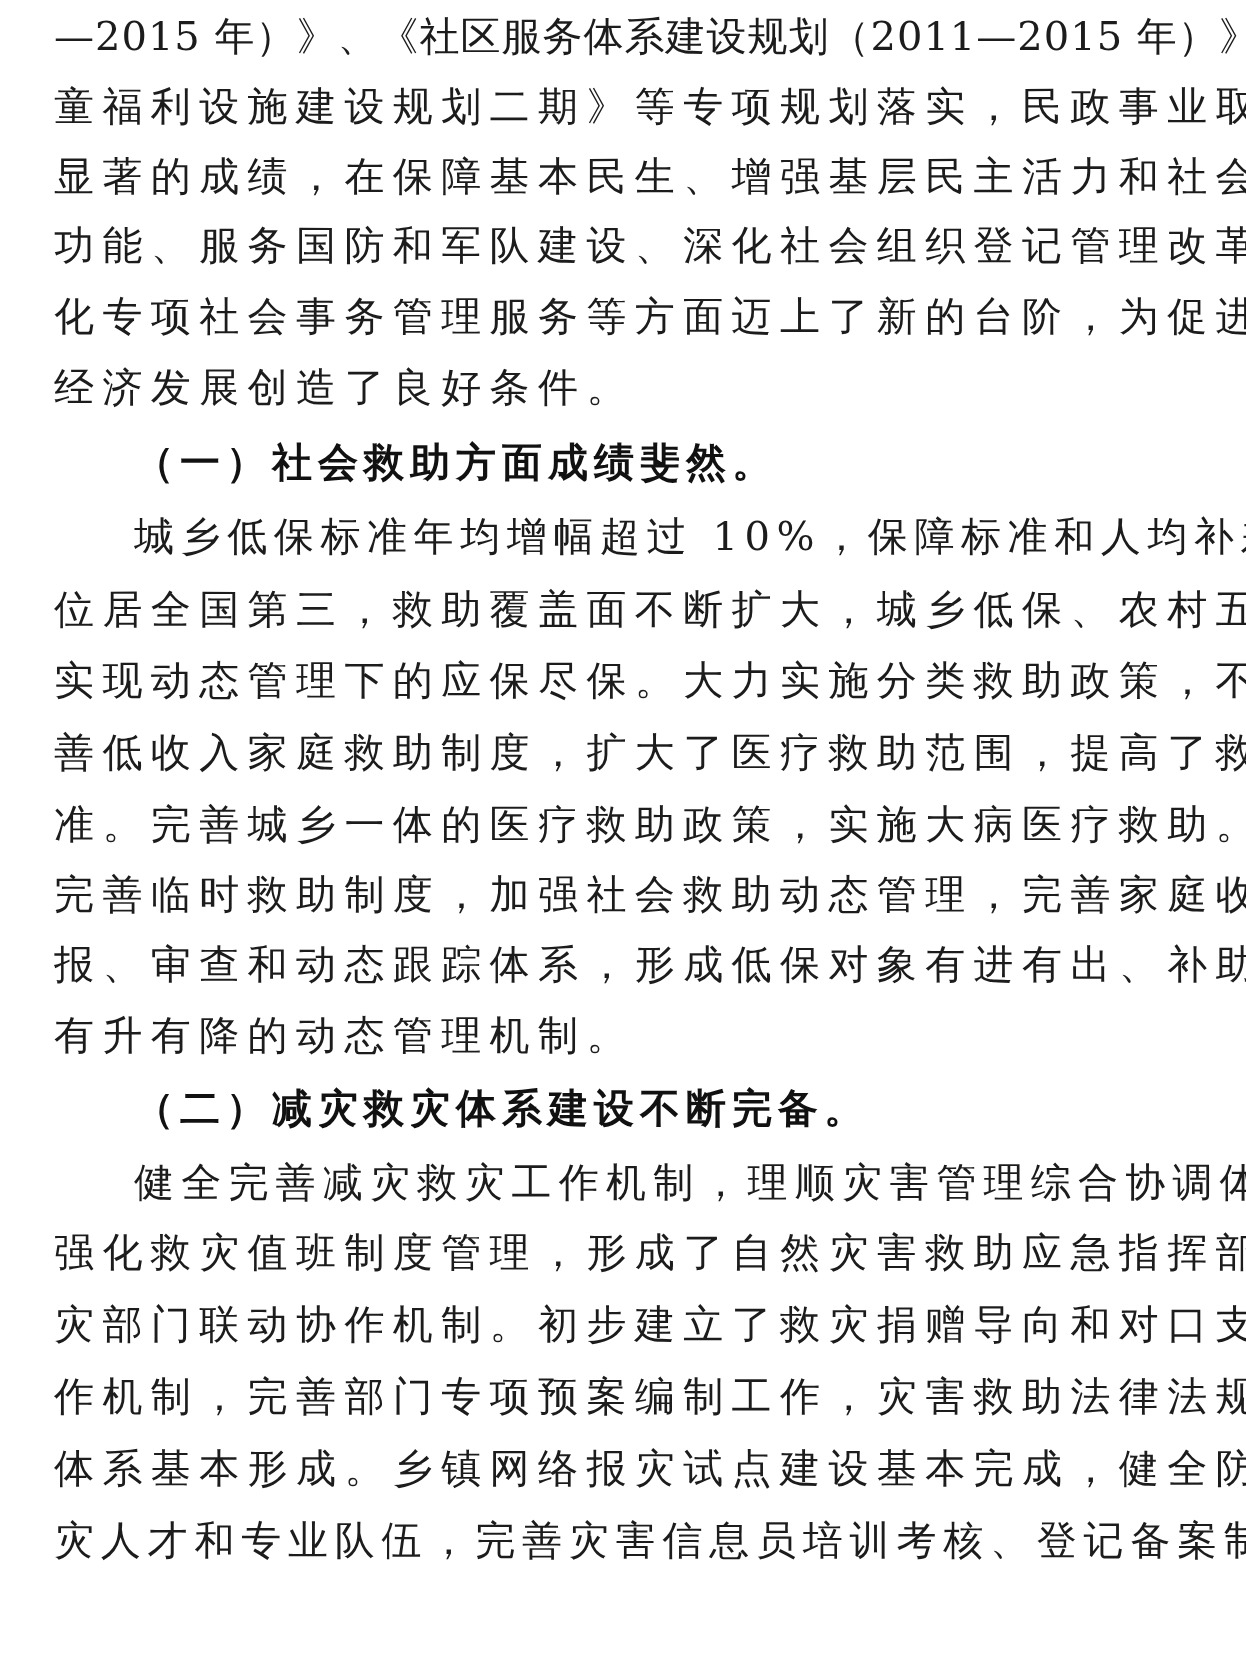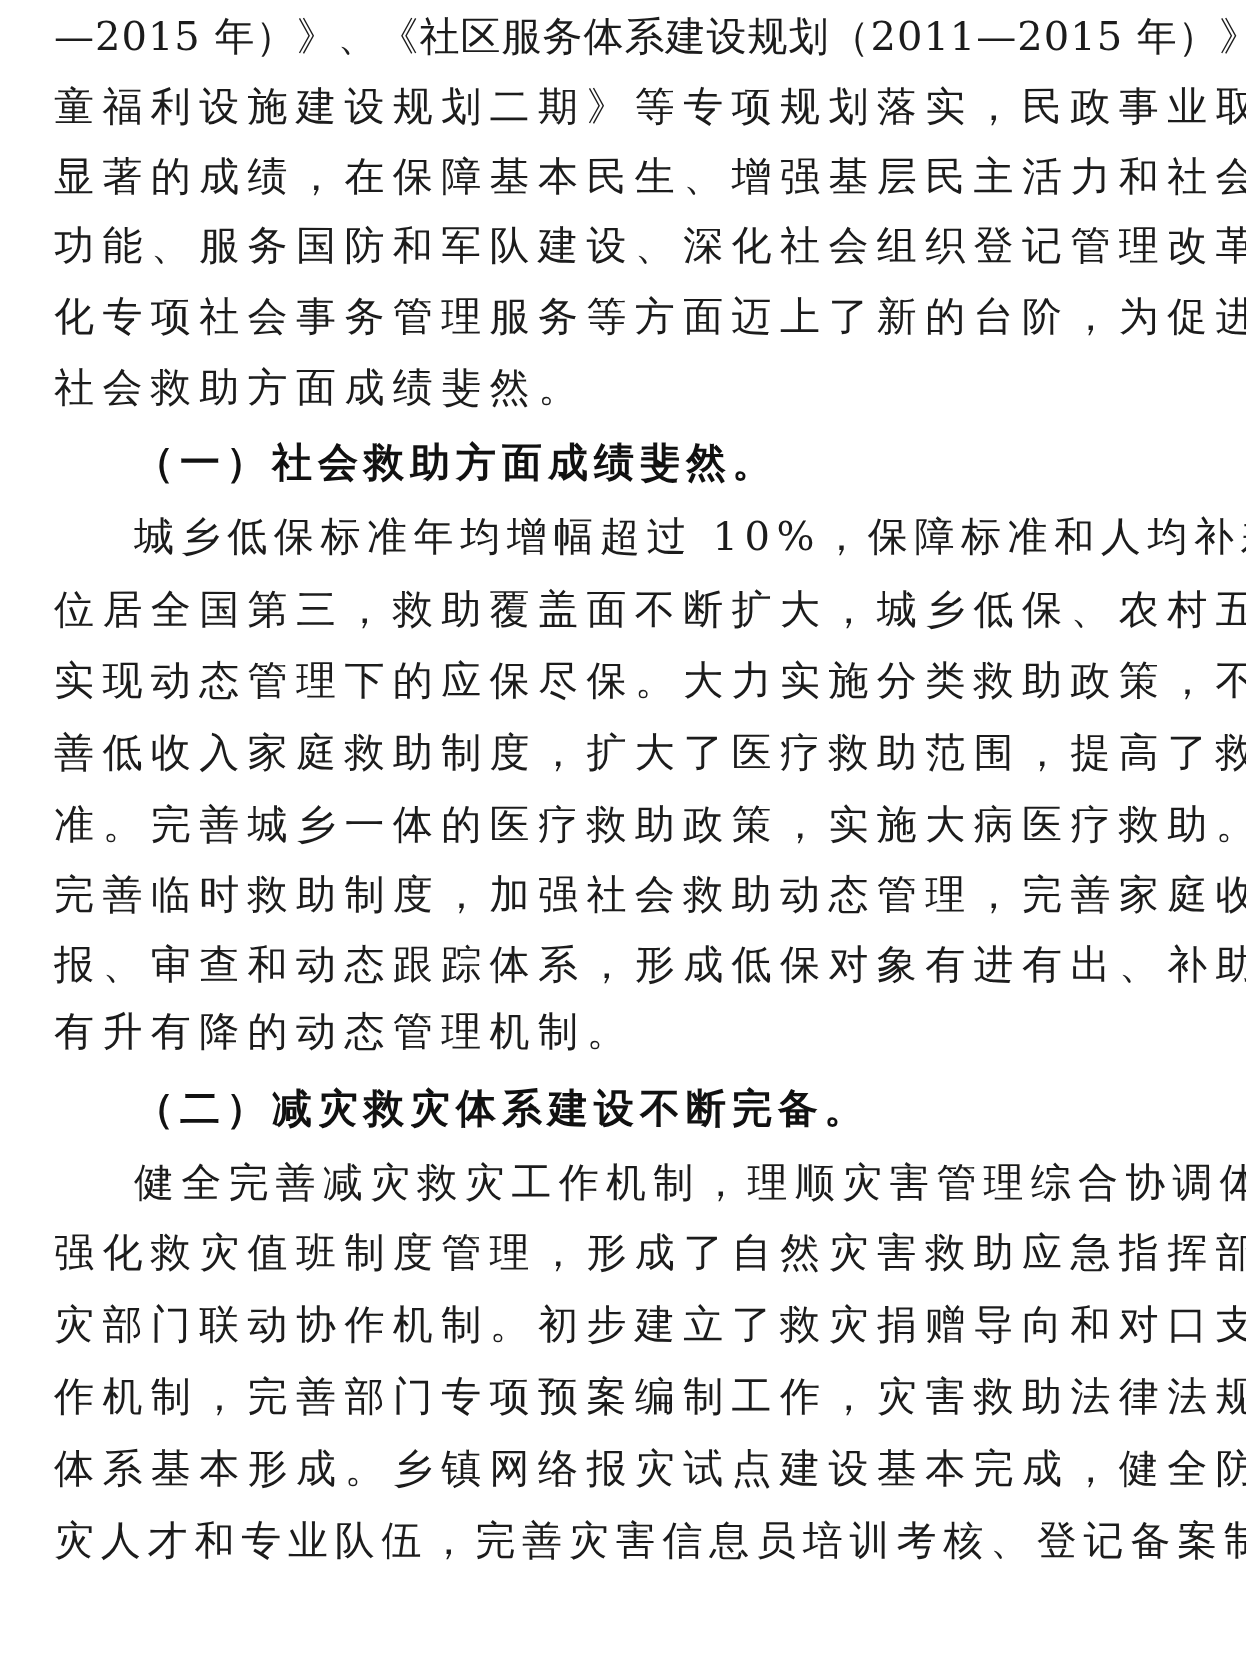--- a/index.html
+++ b/index.html
@@ -48,31 +48,31 @@
 </head>
 <body>
 
 <div class="page">
 
   <div class="line" style="top:6px; letter-spacing:1px;">—2015 年）》、《社区服务体系建设规划（2011—2015 年）》和《儿</div>
   <div class="line" style="top:76px;">童福利设施建设规划二期》等专项规划落实，民政事业取得了</div>
   <div class="line" style="top:146px;">显著的成绩，在保障基本民生、增强基层民主活力和社会自治</div>
   <div class="line" style="top:215px;">功能、服务国防和军队建设、深化社会组织登记管理改革、优</div>
   <div class="line" style="top:286px;">化专项社会事务管理服务等方面迈上了新的台阶，为促进社会</div>
-  <div class="line" style="top:357px;">社会救助方面成绩斐然。</div>
+  <div class="line" style="top:357px;">经济发展创造了良好条件。</div>
 
   <div class="line heading" style="top:432px;">（一）社会救助方面成绩斐然。</div>
   <div class="line indent" style="top:506px; letter-spacing:6.6px;">城乡低保标准年均增幅超过 10%，保障标准和人均补差额</div>
   <div class="line" style="top:579px;">位居全国第三，救助覆盖面不断扩大，城乡低保、农村五保已</div>
   <div class="line" style="top:650px;">实现动态管理下的应保尽保。大力实施分类救助政策，不断完</div>
   <div class="line" style="top:722px;">善低收入家庭救助制度，扩大了医疗救助范围，提高了救助标</div>
   <div class="line" style="top:794px;">准。完善城乡一体的医疗救助政策，实施大病医疗救助。健全</div>
   <div class="line" style="top:864px;">完善临时救助制度，加强社会救助动态管理，完善家庭收入申</div>
   <div class="line" style="top:934px;">报、审查和动态跟踪体系，形成低保对象有进有出、补助水平</div>
-  <div class="line" style="top:1005px;font-family:Liberation Mono, monospace;">有升有降的动态管理机制。</div>
+  <div class="line" style="top:1005px;">有升有降的动态管理机制。</div>
 
   <div class="line heading" style="top:1078px;">（二）减灾救灾体系建设不断完备。</div>
   <div class="line indent" style="top:1152px; letter-spacing:7.2px;">健全完善减灾救灾工作机制，理顺灾害管理综合协调体制，</div>
   <div class="line" style="top:1222px;">强化救灾值班制度管理，形成了自然灾害救助应急指挥部与涉</div>
   <div class="line" style="top:1294px;">灾部门联动协作机制。初步建立了救灾捐赠导向和对口支援工</div>
   <div class="line" style="top:1366px;">作机制，完善部门专项预案编制工作，灾害救助法律法规政策</div>
   <div class="line" style="top:1438px;">体系基本形成。乡镇网络报灾试点建设基本完成，健全防灾减</div>
   <div class="line" style="top:1510px; letter-spacing:6.8px;">灾人才和专业队伍，完善灾害信息员培训考核、登记备案制度，</div>
 
 </div>

